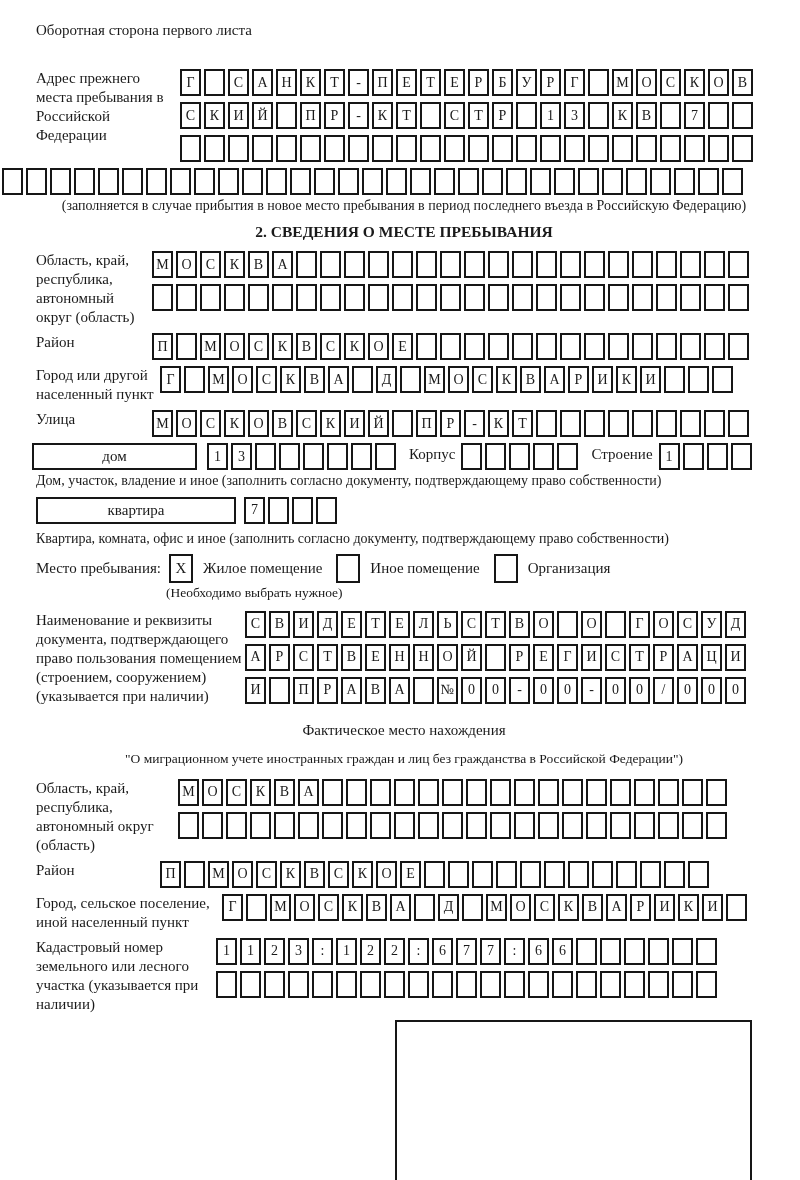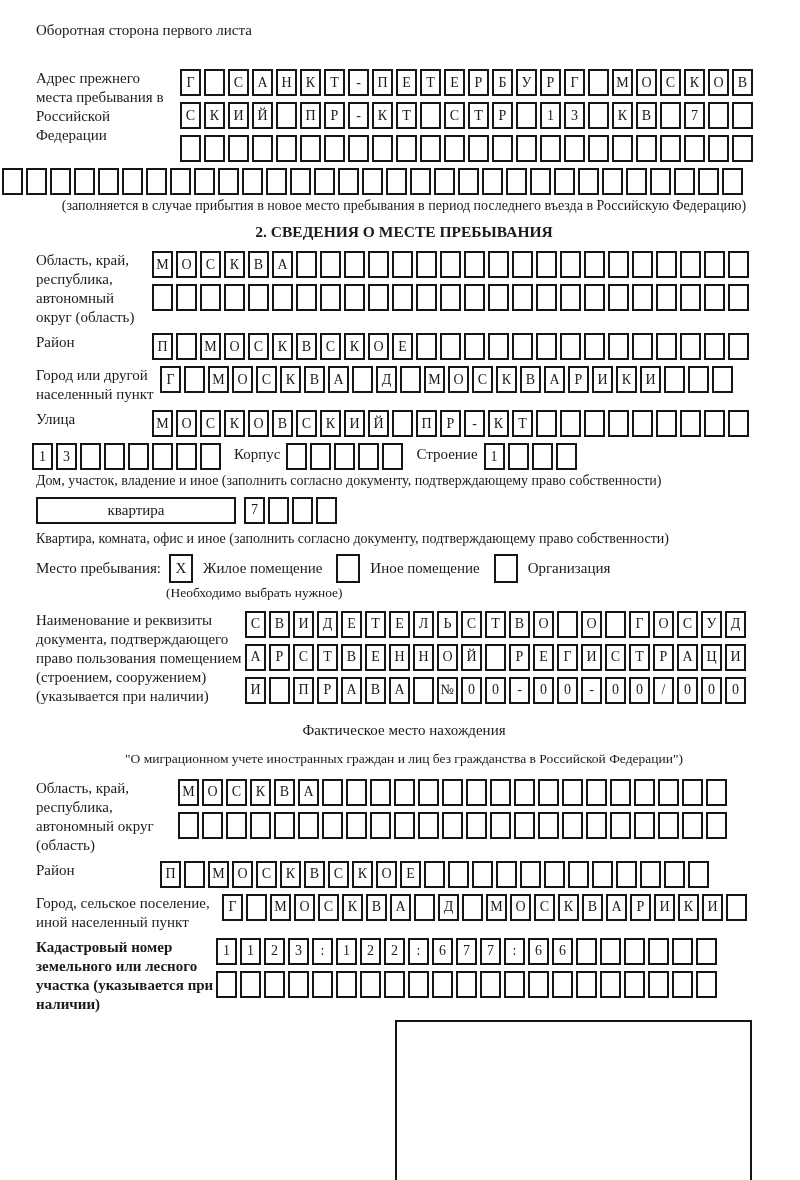--- a/index.html
+++ b/index.html
@@ -19,21 +19,21 @@
   .rows .cells:last-child{margin-bottom:0;}
 
   .lbl{line-height:1.27;flex:0 0 auto;}
   .lbl-address{width:144px;}
   .lbl-oblast{width:116px;}
   .lbl-gorod{width:124px;}
   .lbl-doc{width:209px;}
   .lbl-fact-oblast{width:142px;}
   .lbl-fact-raion{width:124px;}
   .lbl-fact-gorod{width:186px;}
-  .lbl-kadastr{width:180px;font-weight:bold;}
+  .lbl-kadastr{width:180px;}
 
   .cells{display:flex;flex:0 0 auto;}
   .cell{
     flex:0 0 auto;
     width:17px;height:23px;
     border:2px solid #161616;
     margin-right:3px;
     display:inline-flex;align-items:center;justify-content:center;
     font-size:14px;line-height:1;
     background:#fff;
@@ -348,20 +348,21 @@
         <span class="cell"></span>
         <span class="cell"></span>
         <span class="cell"></span>
         <span class="cell"></span>
         <span class="cell"></span>
         <span class="cell"></span>
       </div>
   </div>
 
   <div class="row dom-row">
+    <div class="fbox dom-box">дом</div>
     <div class="cells">
         <span class="cell">1</span>
         <span class="cell">3</span>
         <span class="cell"></span>
         <span class="cell"></span>
         <span class="cell"></span>
         <span class="cell"></span>
         <span class="cell"></span>
         <span class="cell"></span>
       </div>

